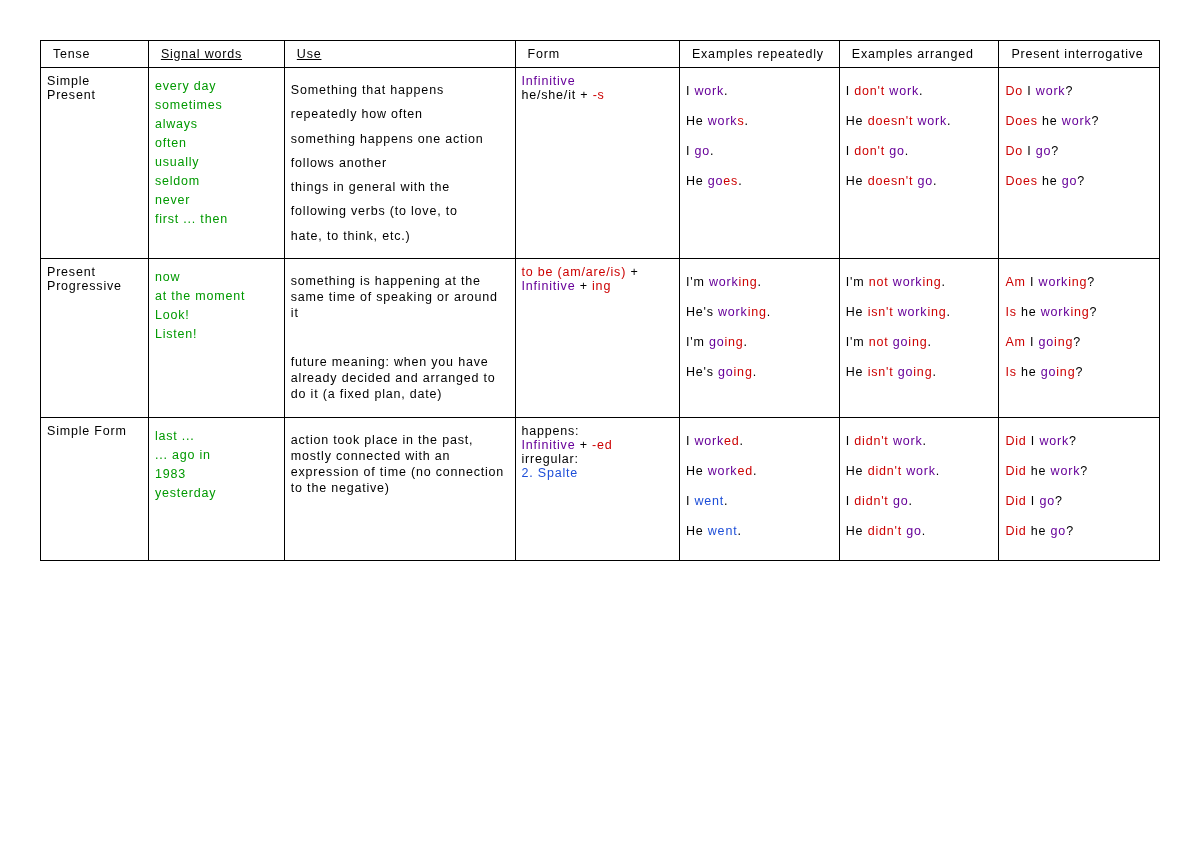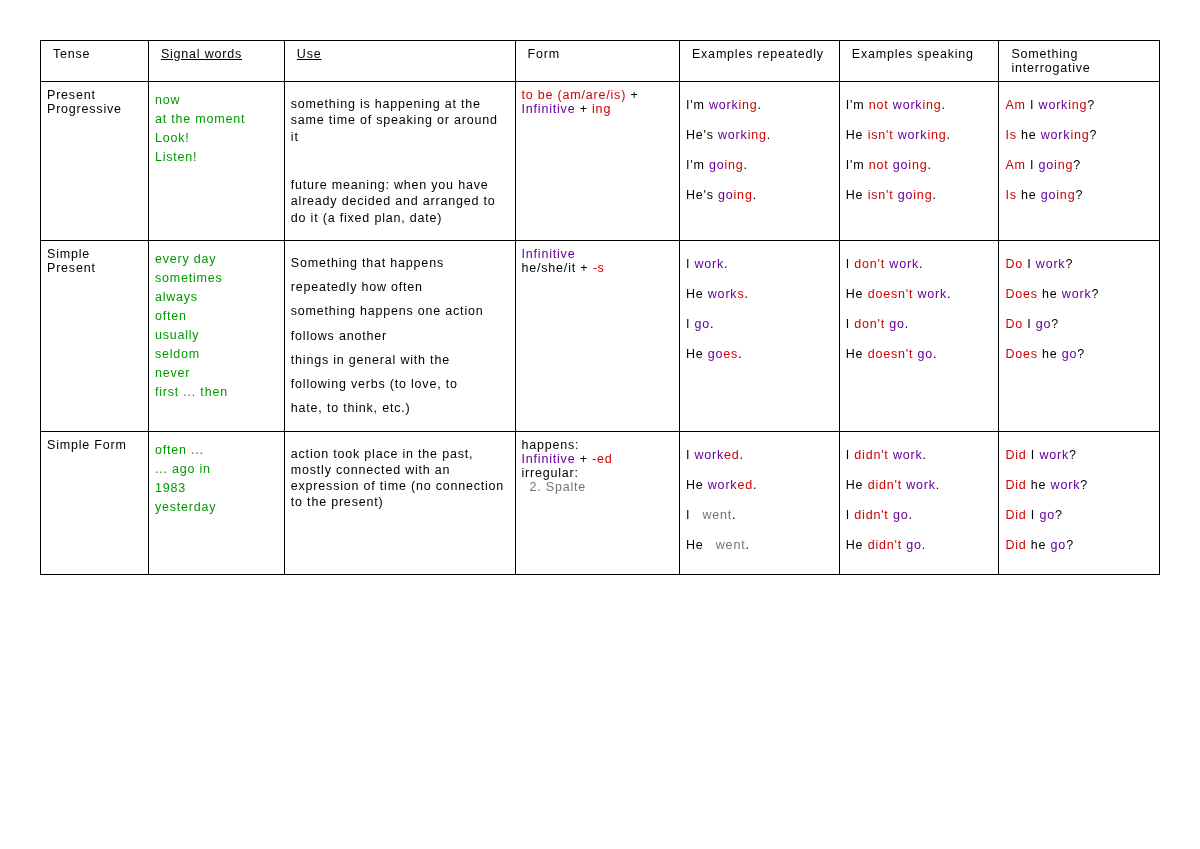--- a/index.html
+++ b/index.html
@@ -28,93 +28,45 @@
     padding-left: 12px;
   }
   td.vmid, th.vmid { vertical-align: middle; }
   .signal-list div { margin: 5px 0; }
   .ex-list div { margin: 10px 0 16px 0; }
   .use-block { line-height: 1.3; }
   .use-block div { margin: 8px 0; }
 
   .green  { color: #009900; }
   .purple { color: #660099; }
-  .pink   { color: #737373; margin-left: 8px; }
+  .pink   { color: #1d4ed8; }
   .red    { color: #cc0000; }
 
   .col-tense  { width: 90px; }
   .col-signal { width: 120px; text-decoration: underline; }
   .col-use    { width: 220px; text-decoration: underline; }
   .col-form   { width: 150px; margin-left: 30px; }
   .col-ex     { width: 145px; }
 </style>
 </head>
 <body>
 
 <table class="tense-table">
   <thead>
     <tr>
       <th class="col-tense">Tense</th>
       <th class="col-signal">Signal words</th>
       <th class="col-use">Use</th>
       <th class="col-form">Form</th>
       <th class="col-ex">Examples repeatedly</th>
-      <th class="col-ex">Examples speaking</th>
-      <th class="col-ex">Something interrogative</th>
+      <th class="col-ex">Examples arranged</th>
+      <th class="col-ex">Present interrogative</th>
     </tr>
   </thead>
   <tbody id="tense-body">
-      <tr>
-        <td class="vmid">Present Progressive</td>
-        <td>
-          <div class="signal-list">
-            <div class="green">now</div>
-            <div class="green">at the moment</div>
-            <div class="green">Look!</div>
-            <div class="green">Listen!</div>
-          </div>
-        </td>
-        <td class="vmid">
-          <div class="use-block">
-            <div>something is happening at the same time of speaking or around it</div>
-            <div>&nbsp;</div>
-            <div>future meaning: when you have already decided and arranged to do it (a fixed plan, date)</div>
-          </div>
-        </td>
-        <td class="vmid">
-          <div>
-            <div><span class="red">to be (am/are/is)</span><span> + </span></div>
-            <div><span class="purple">Infinitive</span><span> + </span><span class="red">ing</span></div>
-          </div>
-        </td>
-        <td class="vmid">
-          <div class="ex-list">
-            <div><span>I'm </span><span class="purple">work</span><span class="red">ing</span><span>.</span></div>
-            <div><span>He's </span><span class="purple">work</span><span class="red">ing</span><span>.</span></div>
-            <div><span>I'm </span><span class="purple">go</span><span class="red">ing</span><span>.</span></div>
-            <div><span>He's </span><span class="purple">go</span><span class="red">ing</span><span>.</span></div>
-          </div>
-        </td>
-        <td class="vmid">
-          <div class="ex-list">
-            <div><span>I'm </span><span class="red">not</span><span> </span><span class="purple">work</span><span class="red">ing</span><span>.</span></div>
-            <div><span>He </span><span class="red">isn't</span><span> </span><span class="purple">work</span><span class="red">ing</span><span>.</span></div>
-            <div><span>I'm </span><span class="red">not</span><span> </span><span class="purple">go</span><span class="red">ing</span><span>.</span></div>
-            <div><span>He </span><span class="red">isn't</span><span> </span><span class="purple">go</span><span class="red">ing</span><span>.</span></div>
-          </div>
-        </td>
-        <td class="vmid">
-          <div class="ex-list">
-            <div><span class="red">Am</span><span> I </span><span class="purple">work</span><span class="red">ing</span><span>?</span></div>
-            <div><span class="red">Is</span><span> he </span><span class="purple">work</span><span class="red">ing</span><span>?</span></div>
-            <div><span class="red">Am</span><span> I </span><span class="purple">go</span><span class="red">ing</span><span>?</span></div>
-            <div><span class="red">Is</span><span> he </span><span class="purple">go</span><span class="red">ing</span><span>?</span></div>
-          </div>
-        </td>
-      </tr>
       <tr>
         <td class="vmid">Simple Present</td>
         <td>
           <div class="signal-list">
             <div class="green">every day</div>
             <div class="green">sometimes</div>
             <div class="green">always</div>
             <div class="green">often</div>
             <div class="green">usually</div>
             <div class="green">seldom</div>
@@ -159,32 +111,80 @@
         <td class="vmid">
           <div class="ex-list">
             <div><span class="red">Do</span><span> I </span><span class="purple">work</span><span>?</span></div>
             <div><span class="red">Does</span><span> he </span><span class="purple">work</span><span>?</span></div>
             <div><span class="red">Do</span><span> I </span><span class="purple">go</span><span>?</span></div>
             <div><span class="red">Does</span><span> he </span><span class="purple">go</span><span>?</span></div>
           </div>
         </td>
       </tr>
       <tr>
+        <td class="vmid">Present Progressive</td>
+        <td>
+          <div class="signal-list">
+            <div class="green">now</div>
+            <div class="green">at the moment</div>
+            <div class="green">Look!</div>
+            <div class="green">Listen!</div>
+          </div>
+        </td>
+        <td class="vmid">
+          <div class="use-block">
+            <div>something is happening at the same time of speaking or around it</div>
+            <div>&nbsp;</div>
+            <div>future meaning: when you have already decided and arranged to do it (a fixed plan, date)</div>
+          </div>
+        </td>
+        <td class="vmid">
+          <div>
+            <div><span class="red">to be (am/are/is)</span><span> + </span></div>
+            <div><span class="purple">Infinitive</span><span> + </span><span class="red">ing</span></div>
+          </div>
+        </td>
+        <td class="vmid">
+          <div class="ex-list">
+            <div><span>I'm </span><span class="purple">work</span><span class="red">ing</span><span>.</span></div>
+            <div><span>He's </span><span class="purple">work</span><span class="red">ing</span><span>.</span></div>
+            <div><span>I'm </span><span class="purple">go</span><span class="red">ing</span><span>.</span></div>
+            <div><span>He's </span><span class="purple">go</span><span class="red">ing</span><span>.</span></div>
+          </div>
+        </td>
+        <td class="vmid">
+          <div class="ex-list">
+            <div><span>I'm </span><span class="red">not</span><span> </span><span class="purple">work</span><span class="red">ing</span><span>.</span></div>
+            <div><span>He </span><span class="red">isn't</span><span> </span><span class="purple">work</span><span class="red">ing</span><span>.</span></div>
+            <div><span>I'm </span><span class="red">not</span><span> </span><span class="purple">go</span><span class="red">ing</span><span>.</span></div>
+            <div><span>He </span><span class="red">isn't</span><span> </span><span class="purple">go</span><span class="red">ing</span><span>.</span></div>
+          </div>
+        </td>
+        <td class="vmid">
+          <div class="ex-list">
+            <div><span class="red">Am</span><span> I </span><span class="purple">work</span><span class="red">ing</span><span>?</span></div>
+            <div><span class="red">Is</span><span> he </span><span class="purple">work</span><span class="red">ing</span><span>?</span></div>
+            <div><span class="red">Am</span><span> I </span><span class="purple">go</span><span class="red">ing</span><span>?</span></div>
+            <div><span class="red">Is</span><span> he </span><span class="purple">go</span><span class="red">ing</span><span>?</span></div>
+          </div>
+        </td>
+      </tr>
+      <tr>
         <td class="vmid">Simple Form</td>
         <td>
           <div class="signal-list">
-            <div class="green">often ...</div>
+            <div class="green">last ...</div>
             <div class="green">... ago in</div>
             <div class="green">1983</div>
             <div class="green">yesterday</div>
           </div>
         </td>
         <td class="vmid">
           <div class="use-block">
-            <div>action took place in the past, mostly connected with an expression of time (no connection to the present)</div>
+            <div>action took place in the past, mostly connected with an expression of time (no connection to the negative)</div>
           </div>
         </td>
         <td class="vmid">
           <div>
             <div><span>happens:</span></div>
             <div><span class="purple">Infinitive</span><span> + </span><span class="red">-ed</span></div>
             <div><span></span></div>
             <div><span>irregular:</span></div>
             <div><span class="pink">2. Spalte</span></div>
           </div>

